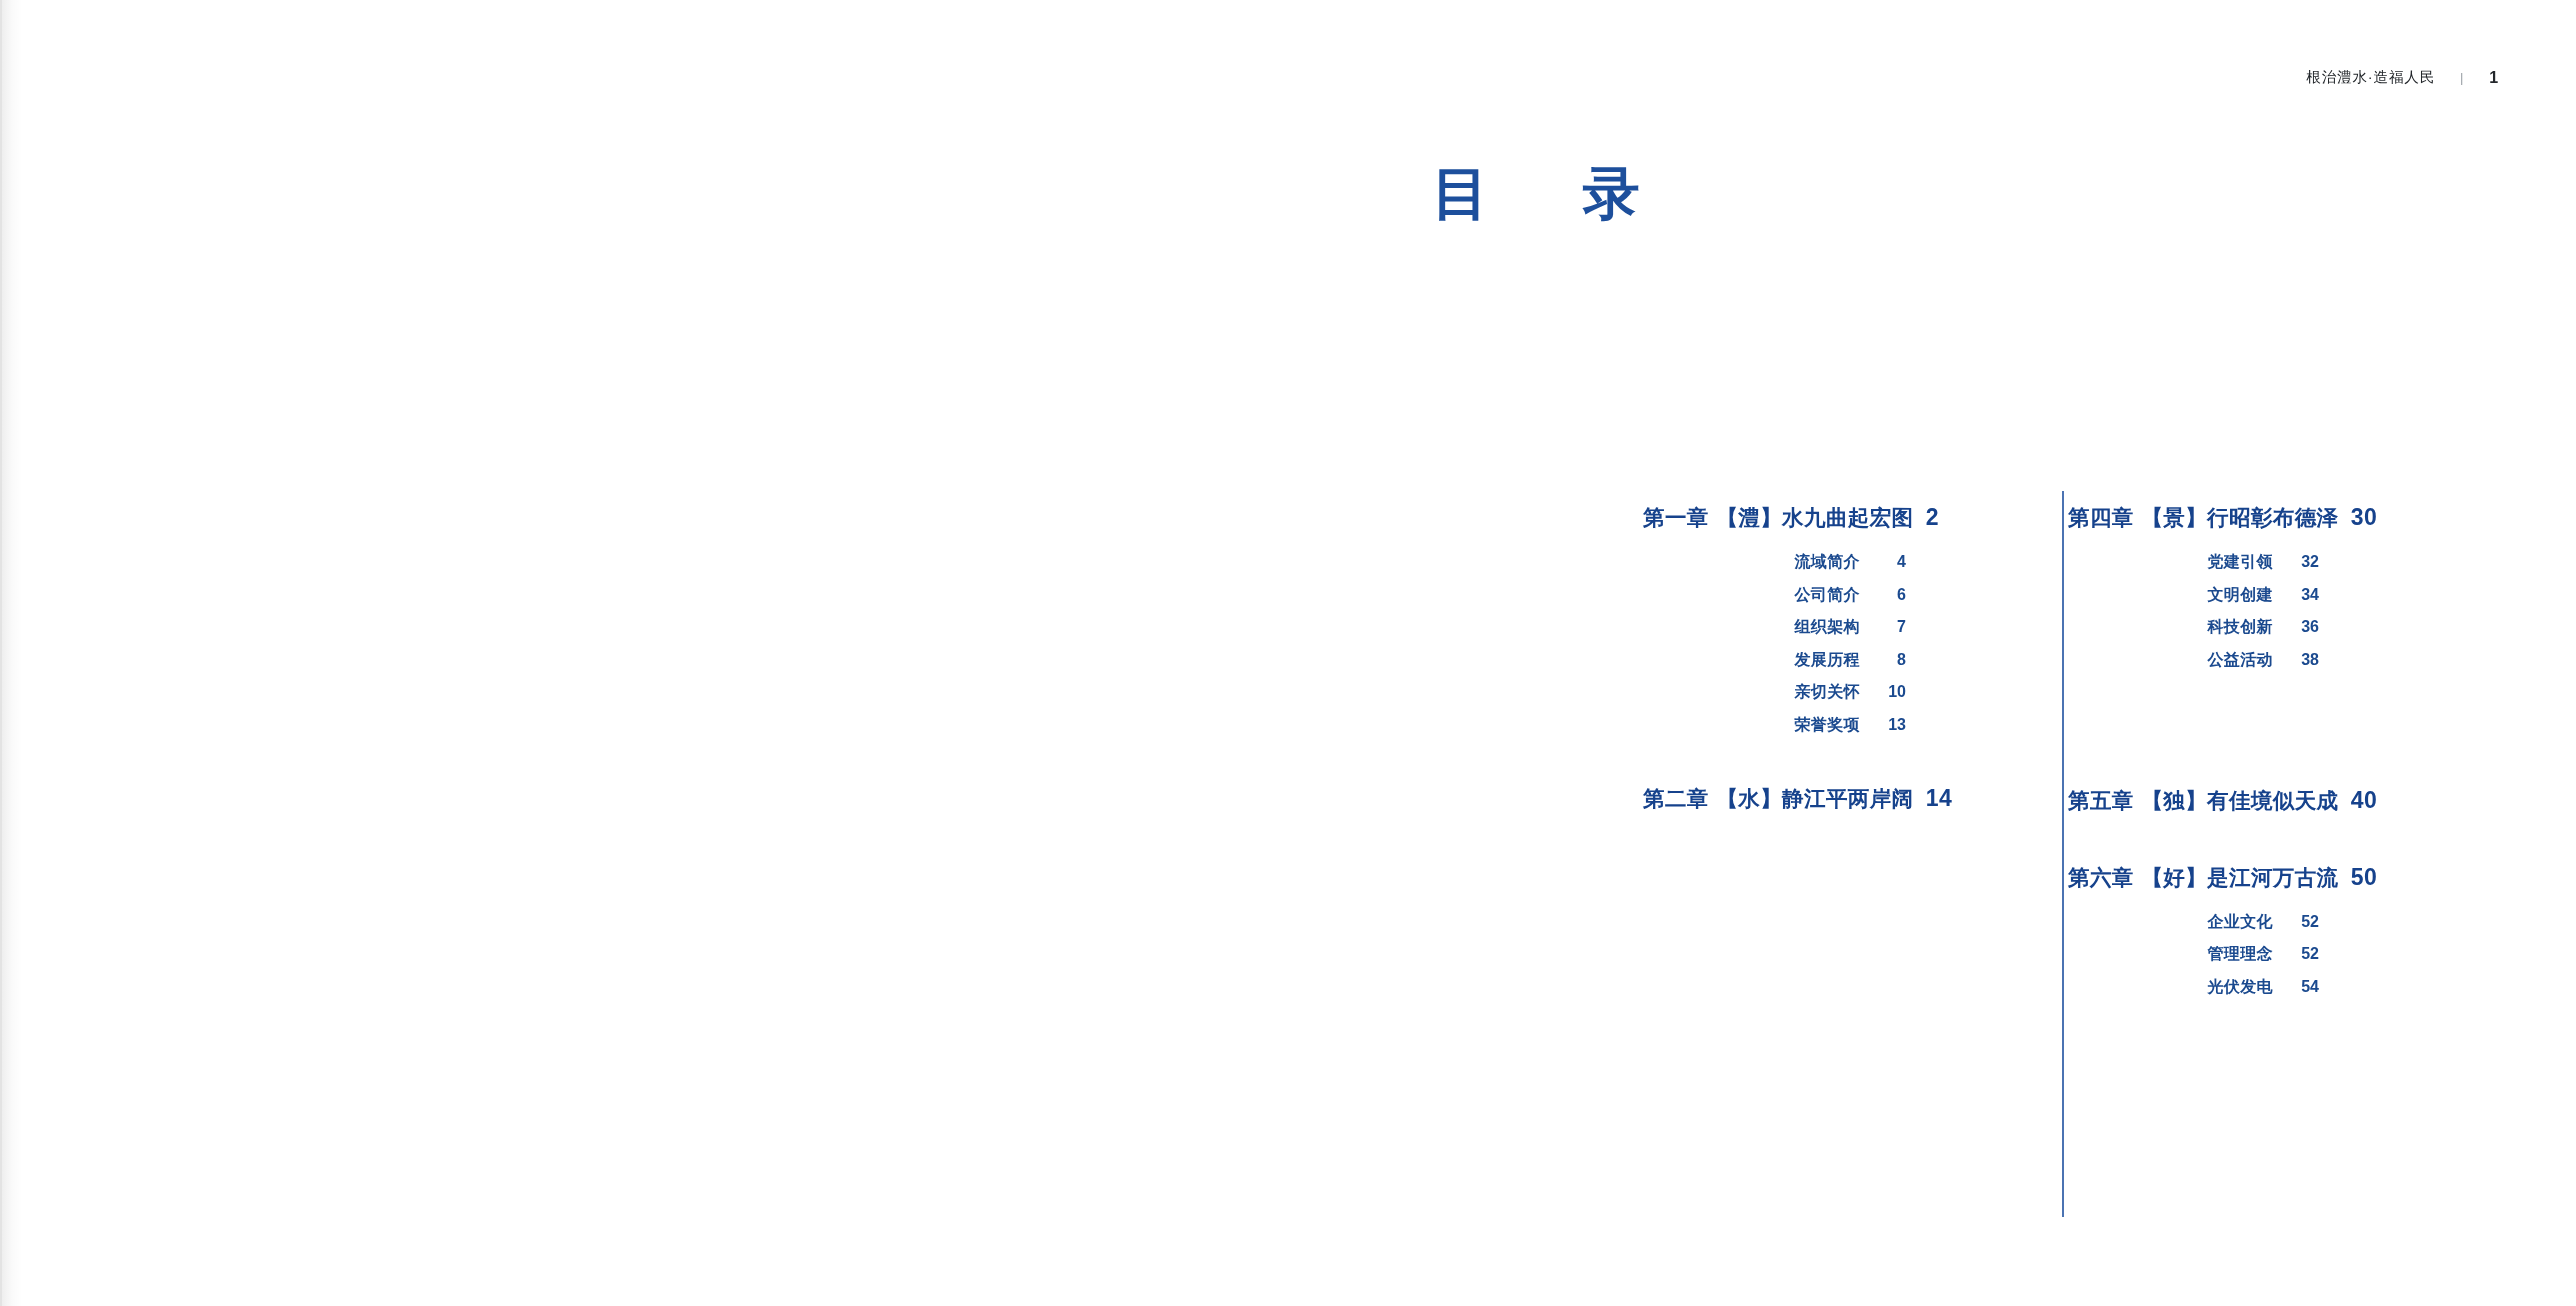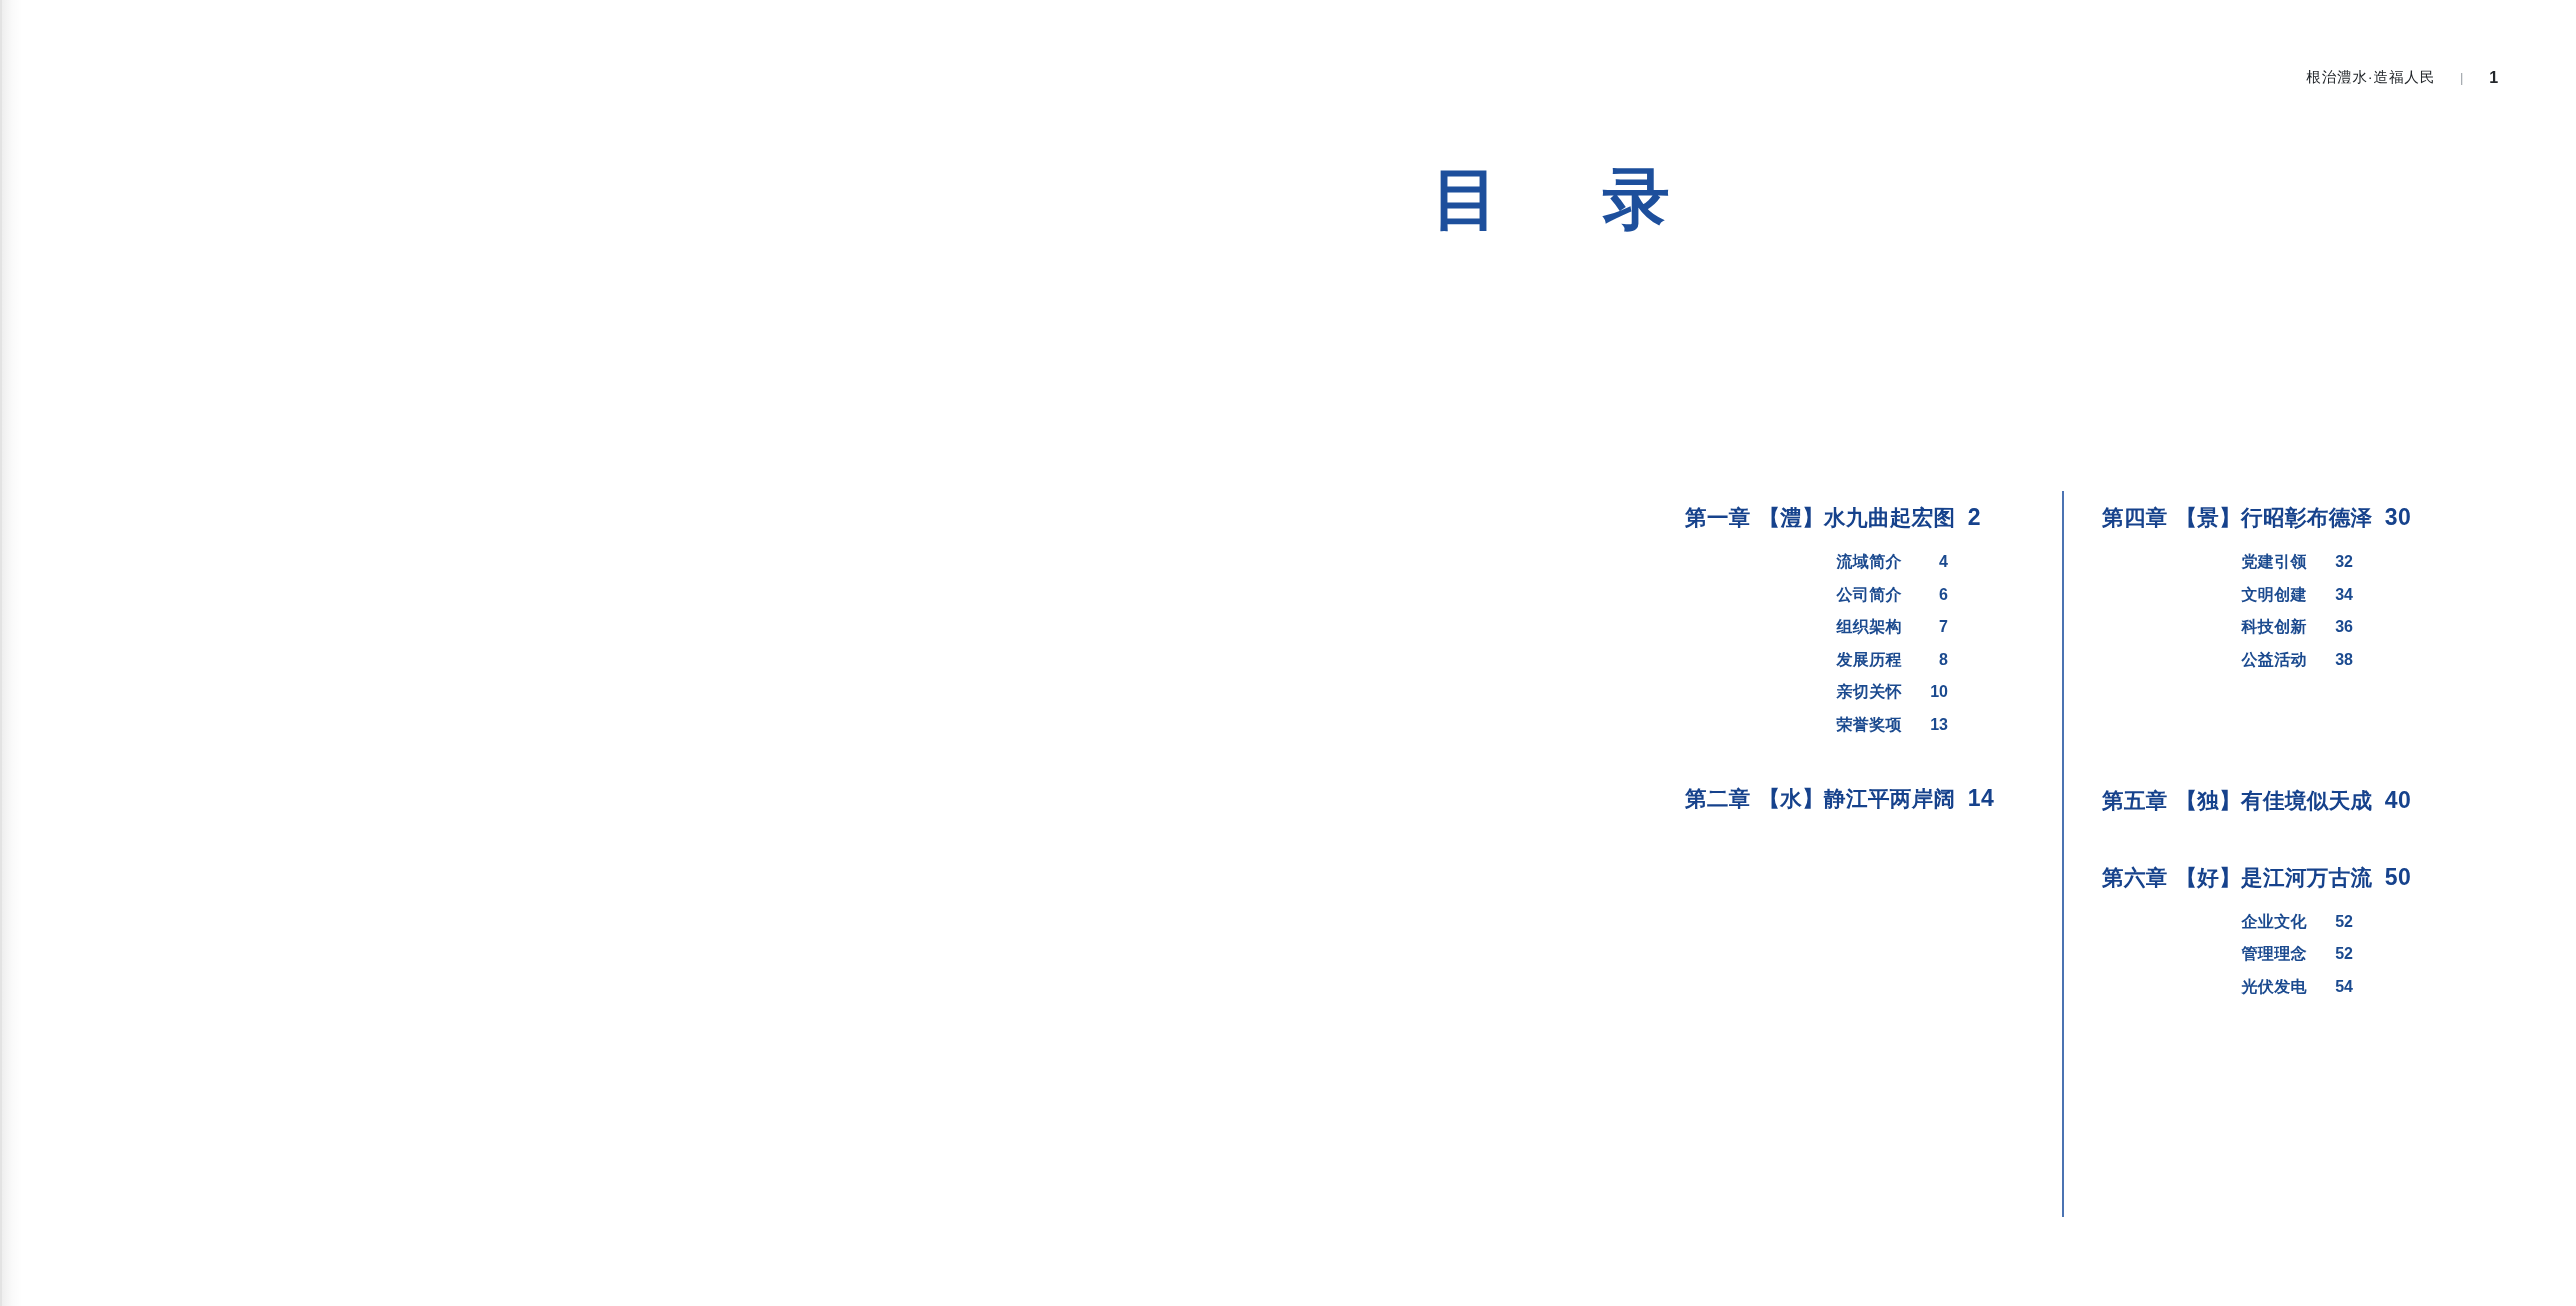--- a/index.html
+++ b/index.html
@@ -61,37 +61,36 @@
     font-size: 16px;
     color: #23272b;
     font-weight: 600;
   }
 
   
   .toc-title {
     position: absolute;
     left: 1432px;
     top: 165px;
-    font-size: 67px;
+    font-size: 57px;
     font-weight: 700;
     color: #1d4f9c;
     letter-spacing: 18.4px;
     line-height: 1;
     white-space: nowrap;
   }
 
   
   .columns {
     position: absolute;
     left: 1643px;
     top: 503px;
     width: 860px;
     display: flex;
-    gap: 0;
-    margin-left: 42px;
+    gap: 8px;
   }
   .col {
     width: 369px;
     position: relative;
   }
   .col.right {
     padding-left: 48px;
   }
   .col-divider {
     position: absolute;

